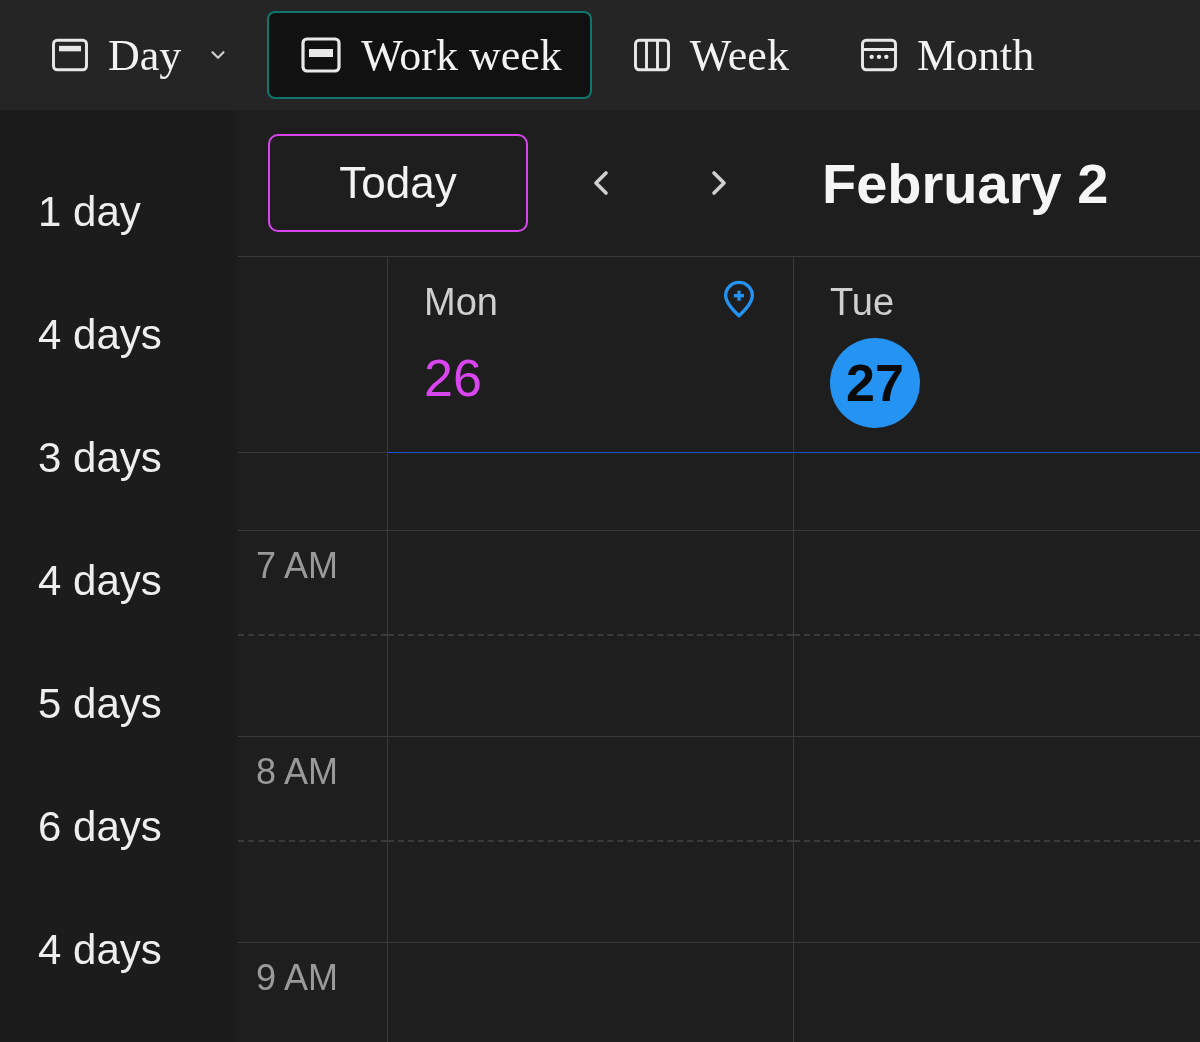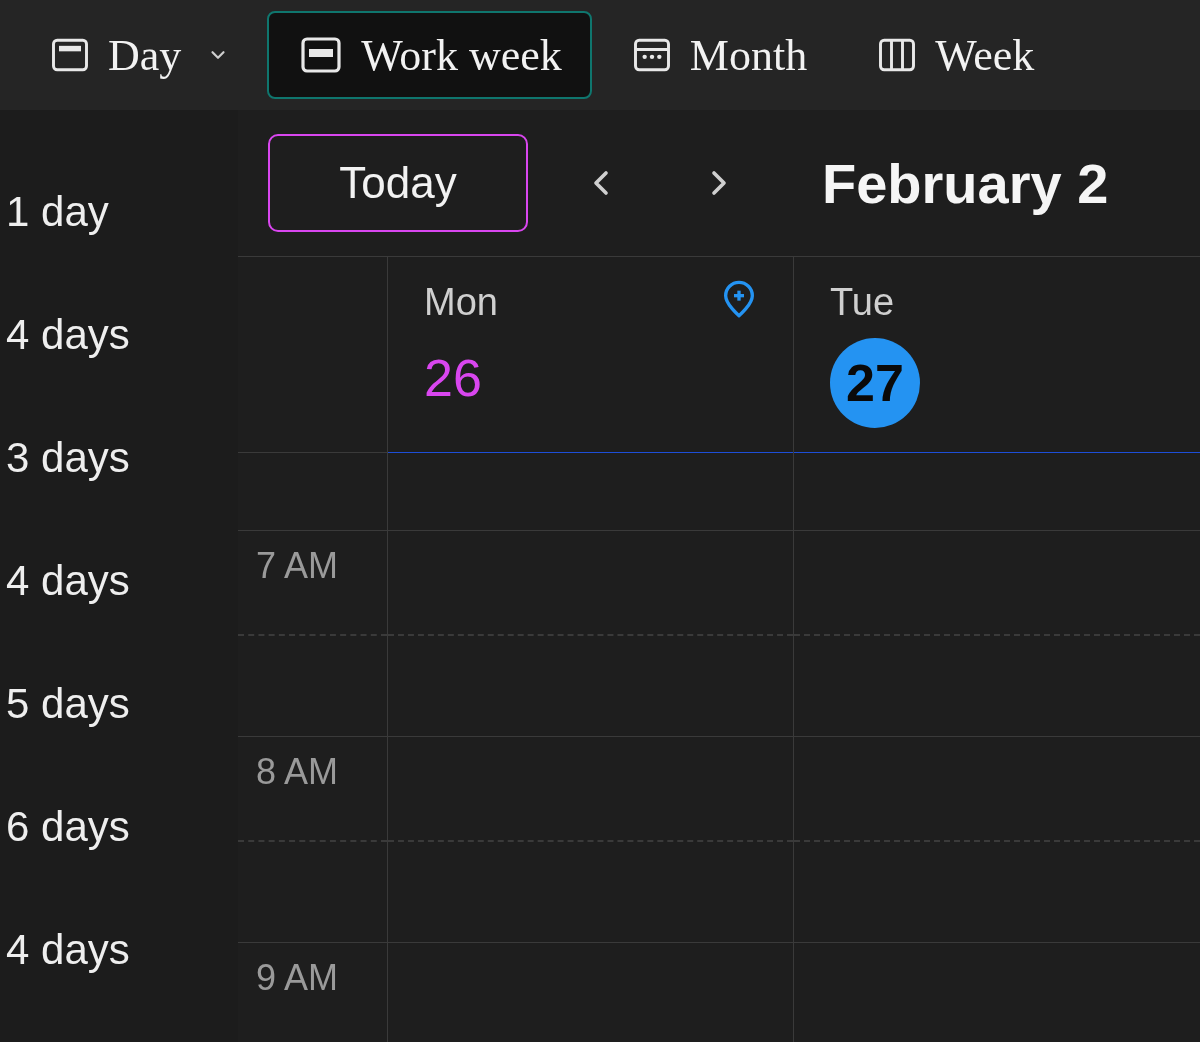--- a/index.html
+++ b/index.html
@@ -55,21 +55,21 @@
     
     .day-dropdown {
       width: 238px;
       background: #1c1c1c;
       padding-top: 40px;
     }
     .day-dropdown .opt {
       display: flex;
       align-items: center;
       height: 123px;
-      padding-left: 6px;
+      padding-left: 38px;
       font-size: 42px;
       color: #eeeeee;
       cursor: pointer;
     }
 
     
     .cal {
       flex: 1;
       display: flex;
       flex-direction: column;
@@ -215,38 +215,38 @@
         <rect x="6" y="9" width="12" height="4" fill="#e8e8e8" stroke="none"></rect>
       </svg>
     </span>
     <span>Work week</span>
   </div>
 
   <div class="view-btn">
     <span class="ic">
       <svg width="44" height="44" viewBox="0 0 24 24" fill="none" stroke="#e8e8e8" stroke-width="1.6">
         <rect x="3" y="4" width="18" height="16" rx="2"></rect>
+        <line x1="9" y1="4" x2="9" y2="20"></line>
+        <line x1="15" y1="4" x2="15" y2="20"></line>
+      </svg>
+    </span>
+    <span>Week</span>
+  </div>
+
+  <div class="view-btn">
+    <span class="ic">
+      <svg width="44" height="44" viewBox="0 0 24 24" fill="none" stroke="#e8e8e8" stroke-width="1.6">
+        <rect x="3" y="4" width="18" height="16" rx="2"></rect>
         <line x1="3" y1="9" x2="21" y2="9"></line>
         <circle cx="8" cy="13" r="1.2" fill="#e8e8e8" stroke="none"></circle>
         <circle cx="12" cy="13" r="1.2" fill="#e8e8e8" stroke="none"></circle>
         <circle cx="16" cy="13" r="1.2" fill="#e8e8e8" stroke="none"></circle>
       </svg>
     </span>
     <span>Month</span>
-  </div>
-
-  <div class="view-btn">
-    <span class="ic">
-      <svg width="44" height="44" viewBox="0 0 24 24" fill="none" stroke="#e8e8e8" stroke-width="1.6">
-        <rect x="3" y="4" width="18" height="16" rx="2"></rect>
-        <line x1="9" y1="4" x2="9" y2="20"></line>
-        <line x1="15" y1="4" x2="15" y2="20"></line>
-      </svg>
-    </span>
-    <span>Week</span>
   </div>
 
 </div>
 
 <div class="body">
 
   <div class="day-dropdown">
     <div class="opt">
         <span>1 day</span>
       </div>

